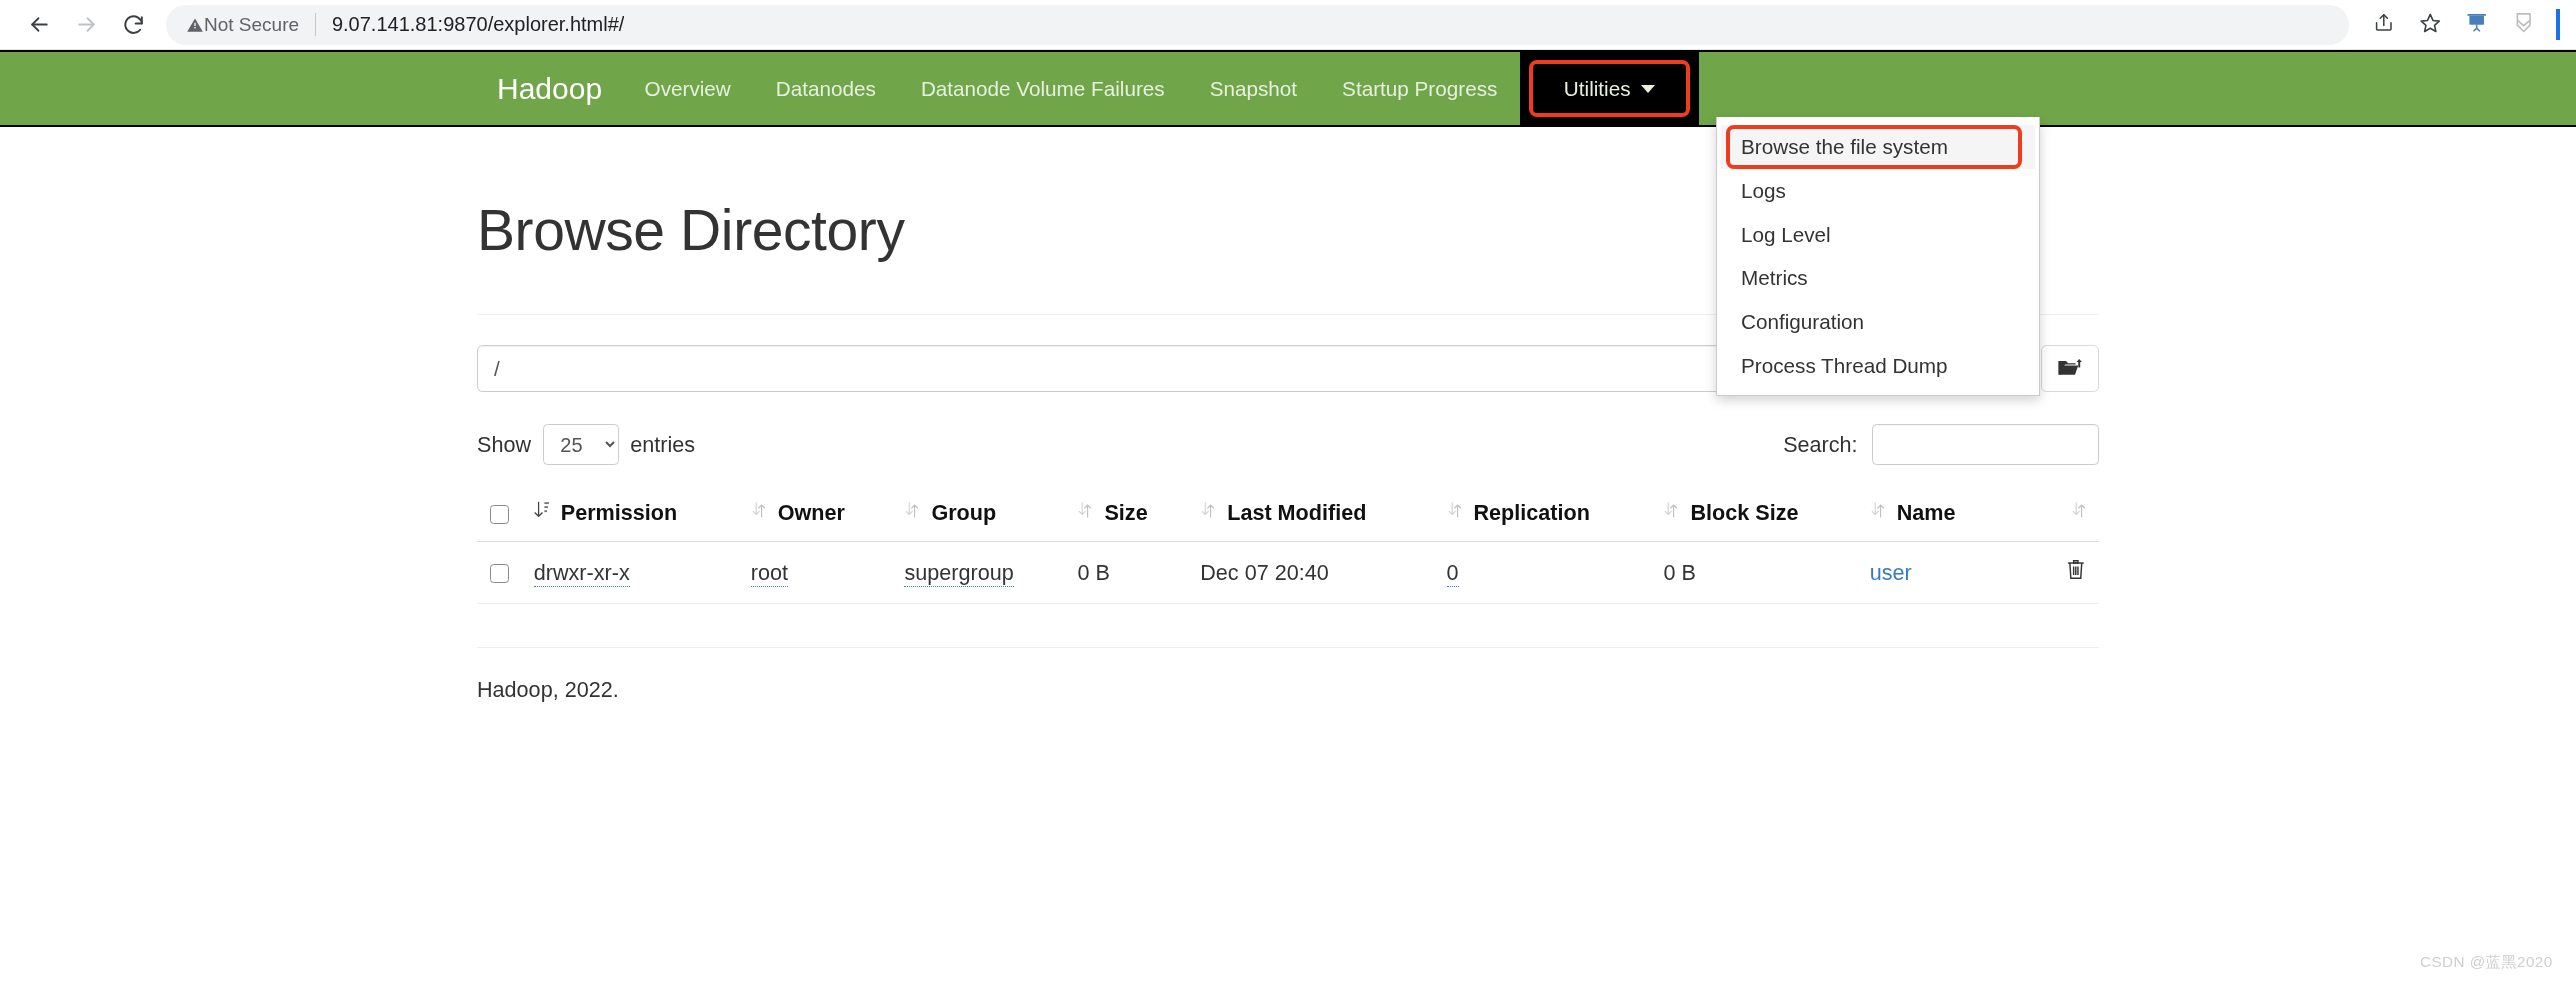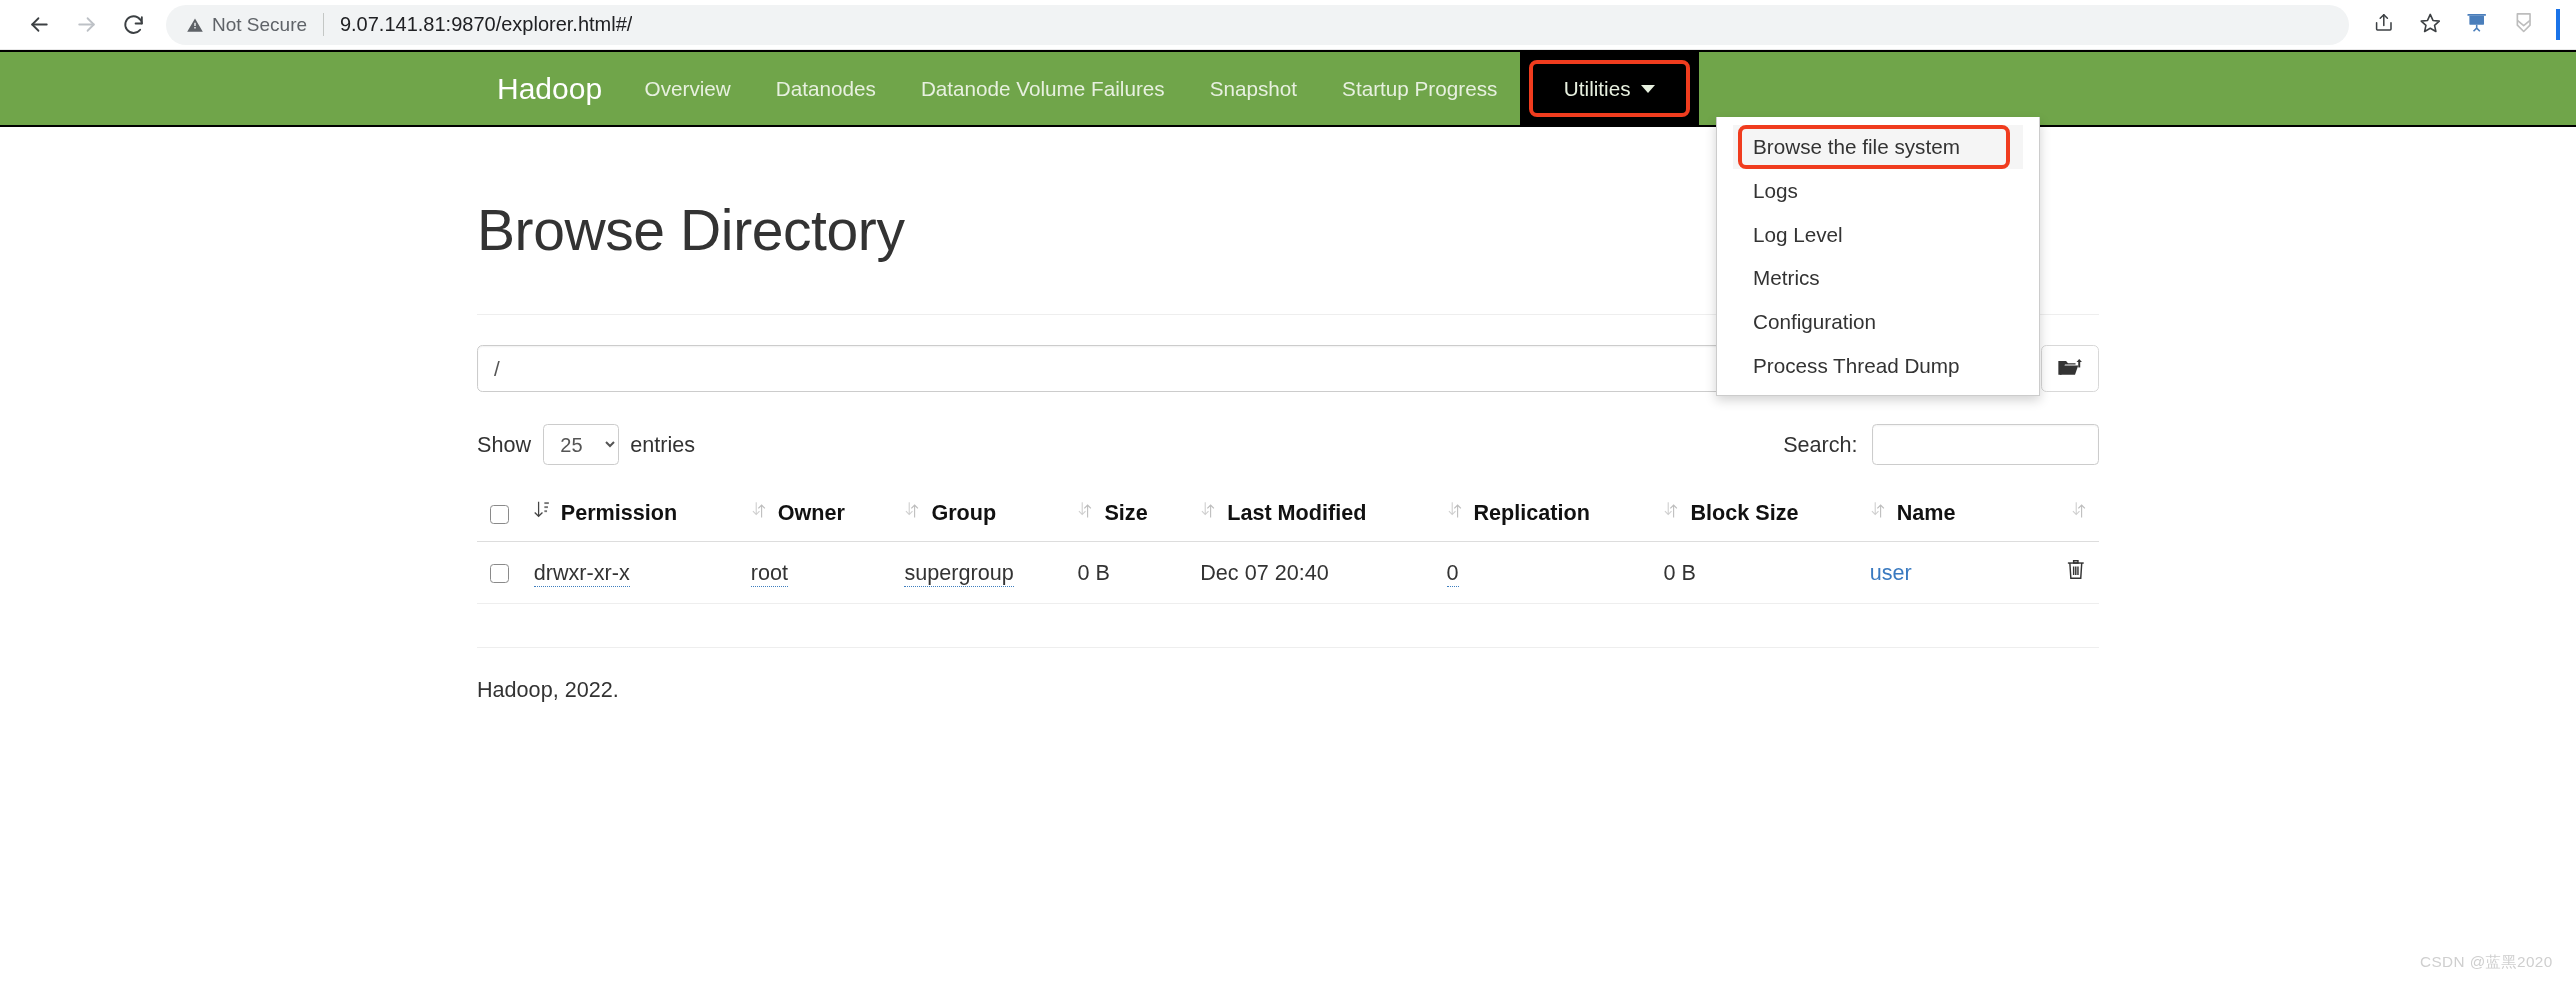--- a/index.html
+++ b/index.html
@@ -35,21 +35,21 @@
     height: 40px;
     margin: 0 12.6px 0 9px;
     background: #f1f3f4;
     border-radius: 21.6px;
     display: flex;
     align-items: center;
     padding: 0 20px;
     min-width: 0;
   }
   .not-secure {
-    display: flex; align-items: center; gap: 8px;
+    display: flex; align-items: center; gap: 0;
     color: #5f6368;
     font-size: 19px;
     flex: 0 0 auto;
   }
   .warn-ico { width: 18px; height: 18px; display:block; }
   .omnibox-sep {
     width: 0.9px; height: 23.4px; background: #c4c7c5;
     margin: 0 16px; flex: 0 0 auto;
   }
   .url-text {
@@ -131,21 +131,21 @@
   
   .dropdown {
     position: absolute;
     top: 65px;
     left: 1716px;
     width: 324px;
     background: #ffffff;
     border: 0.9px solid #cccccc;
     border-top: none;
     box-shadow: 0 5.4px 10.8px rgba(0,0,0,0.18);
-    padding: 8px 16px;
+    padding: 8px 4px;
     z-index: 50;
   }
   .dd-item {
     padding: 6.3px 20px;
     font-size: 20.7px;
     color: #333333;
     white-space: nowrap;
     line-height: 1.5;
   }
   .dd-item.active { background: #f5f5f5; }

